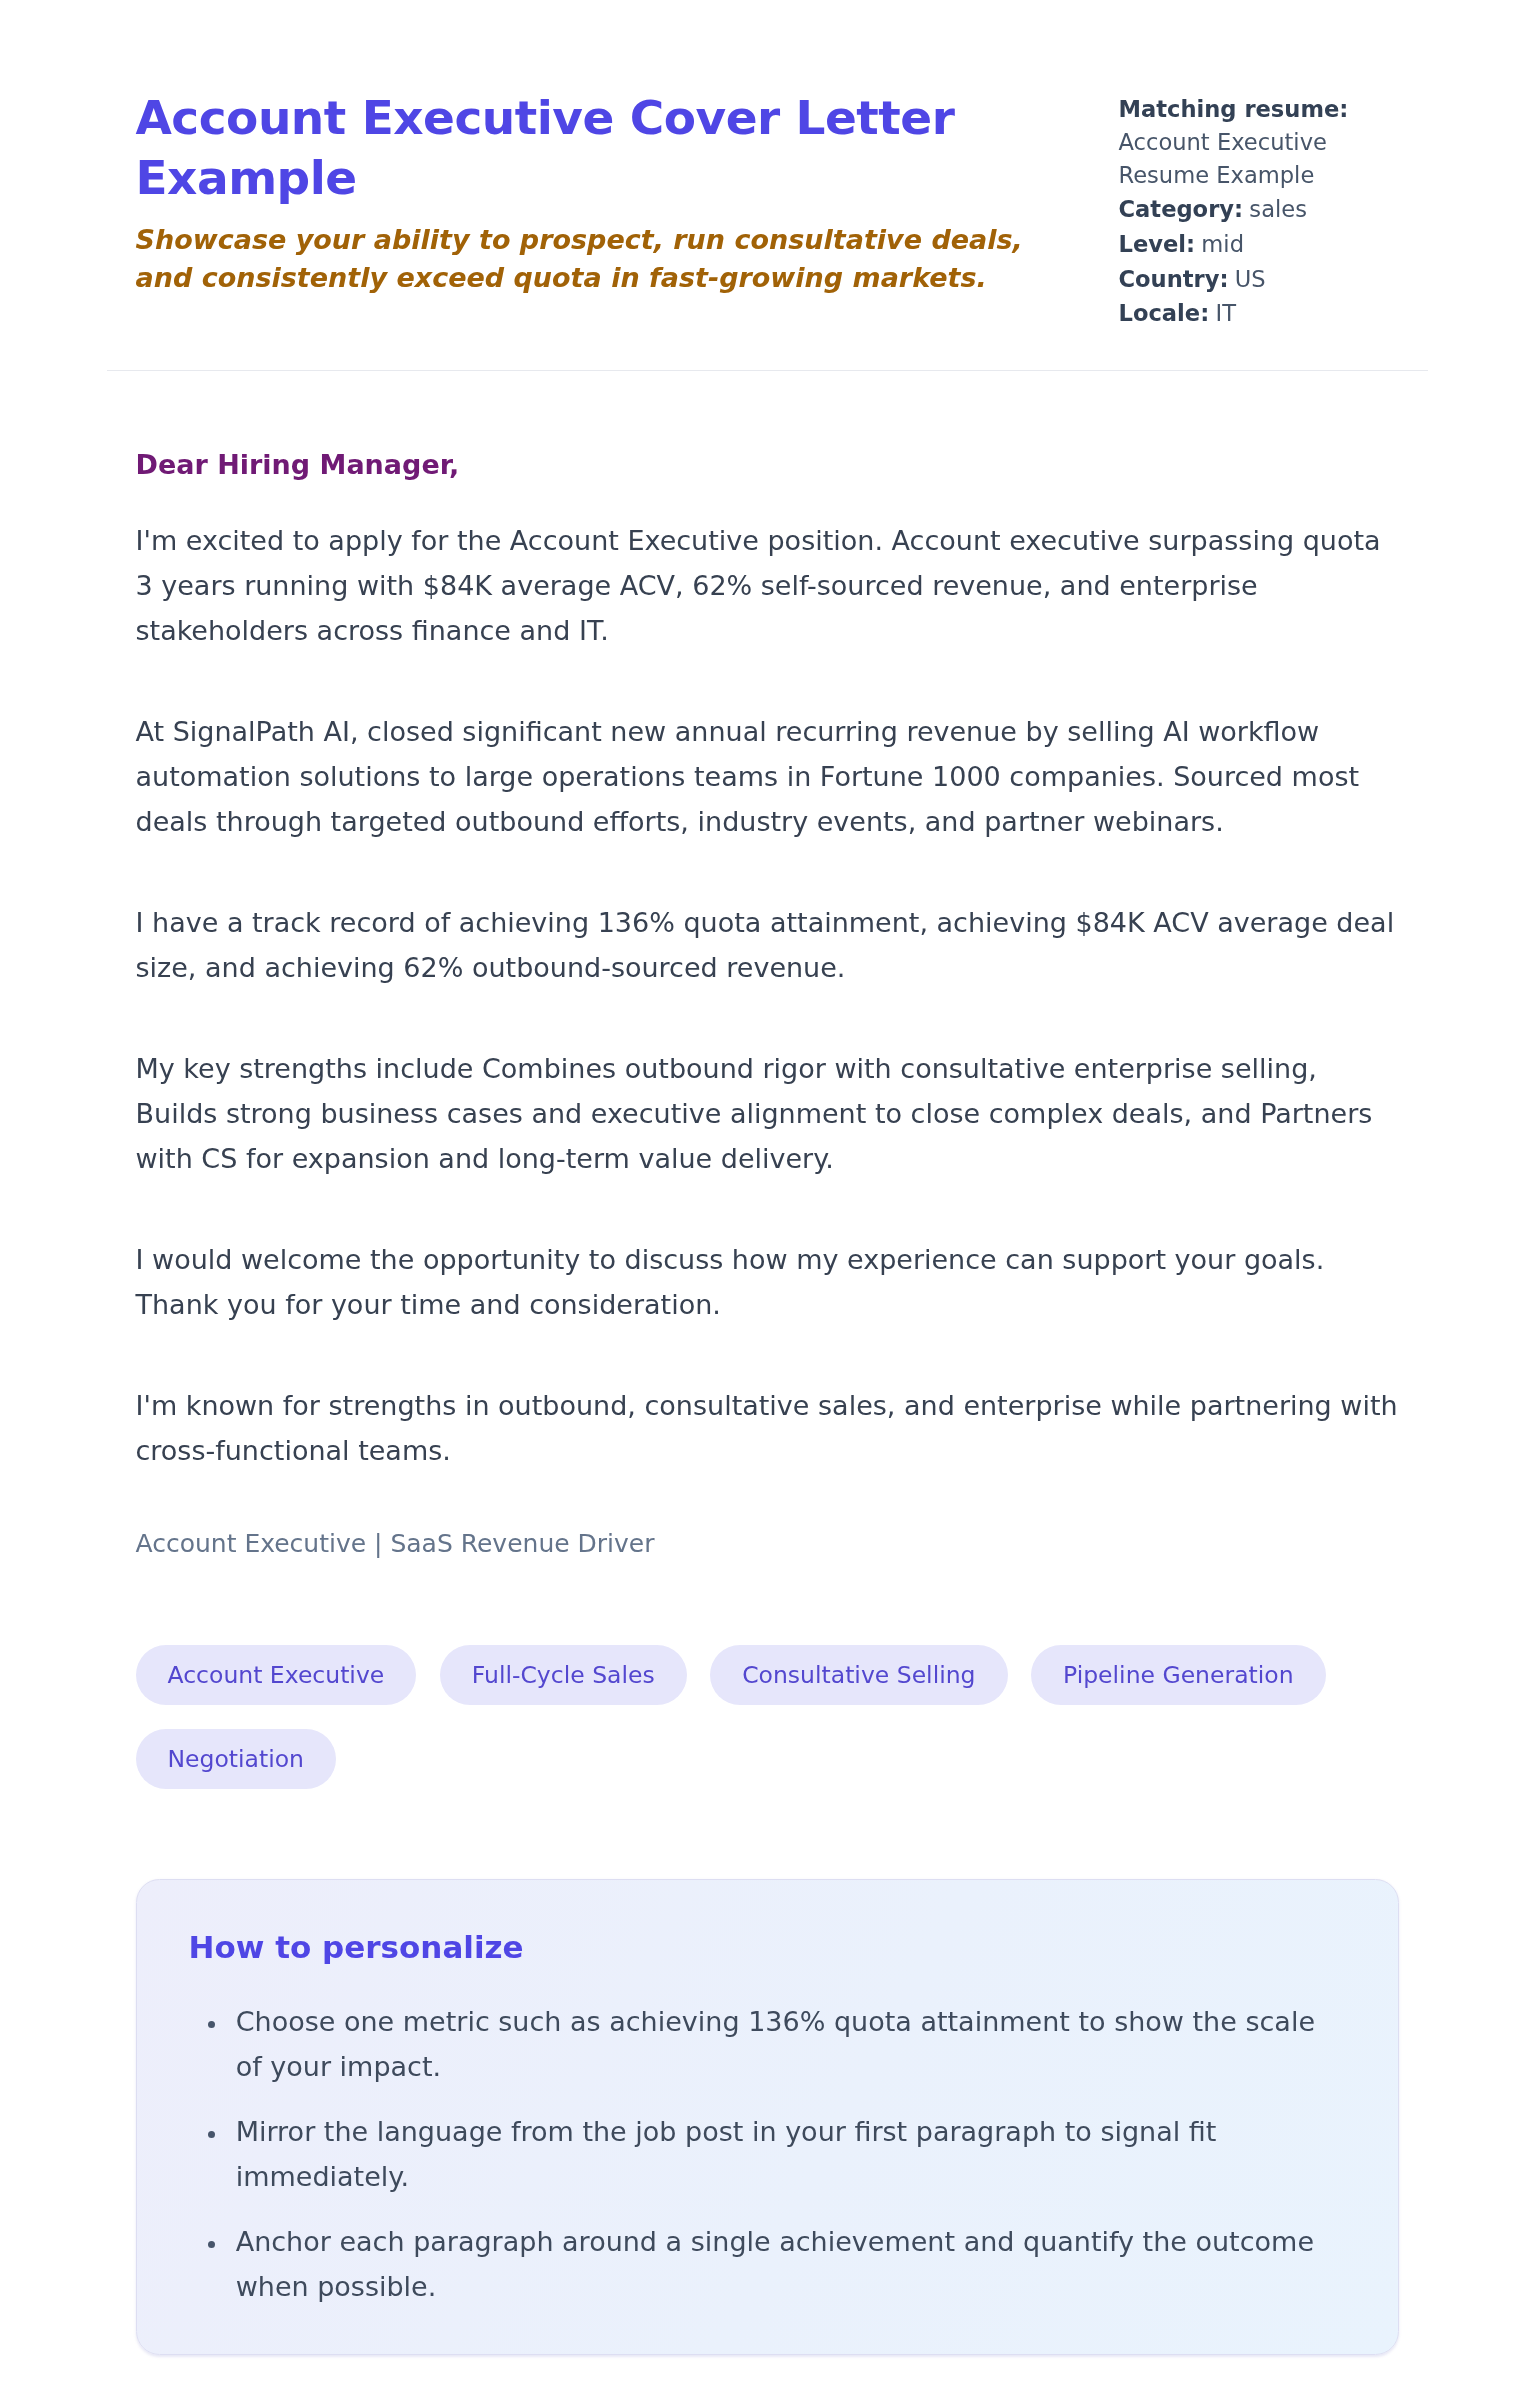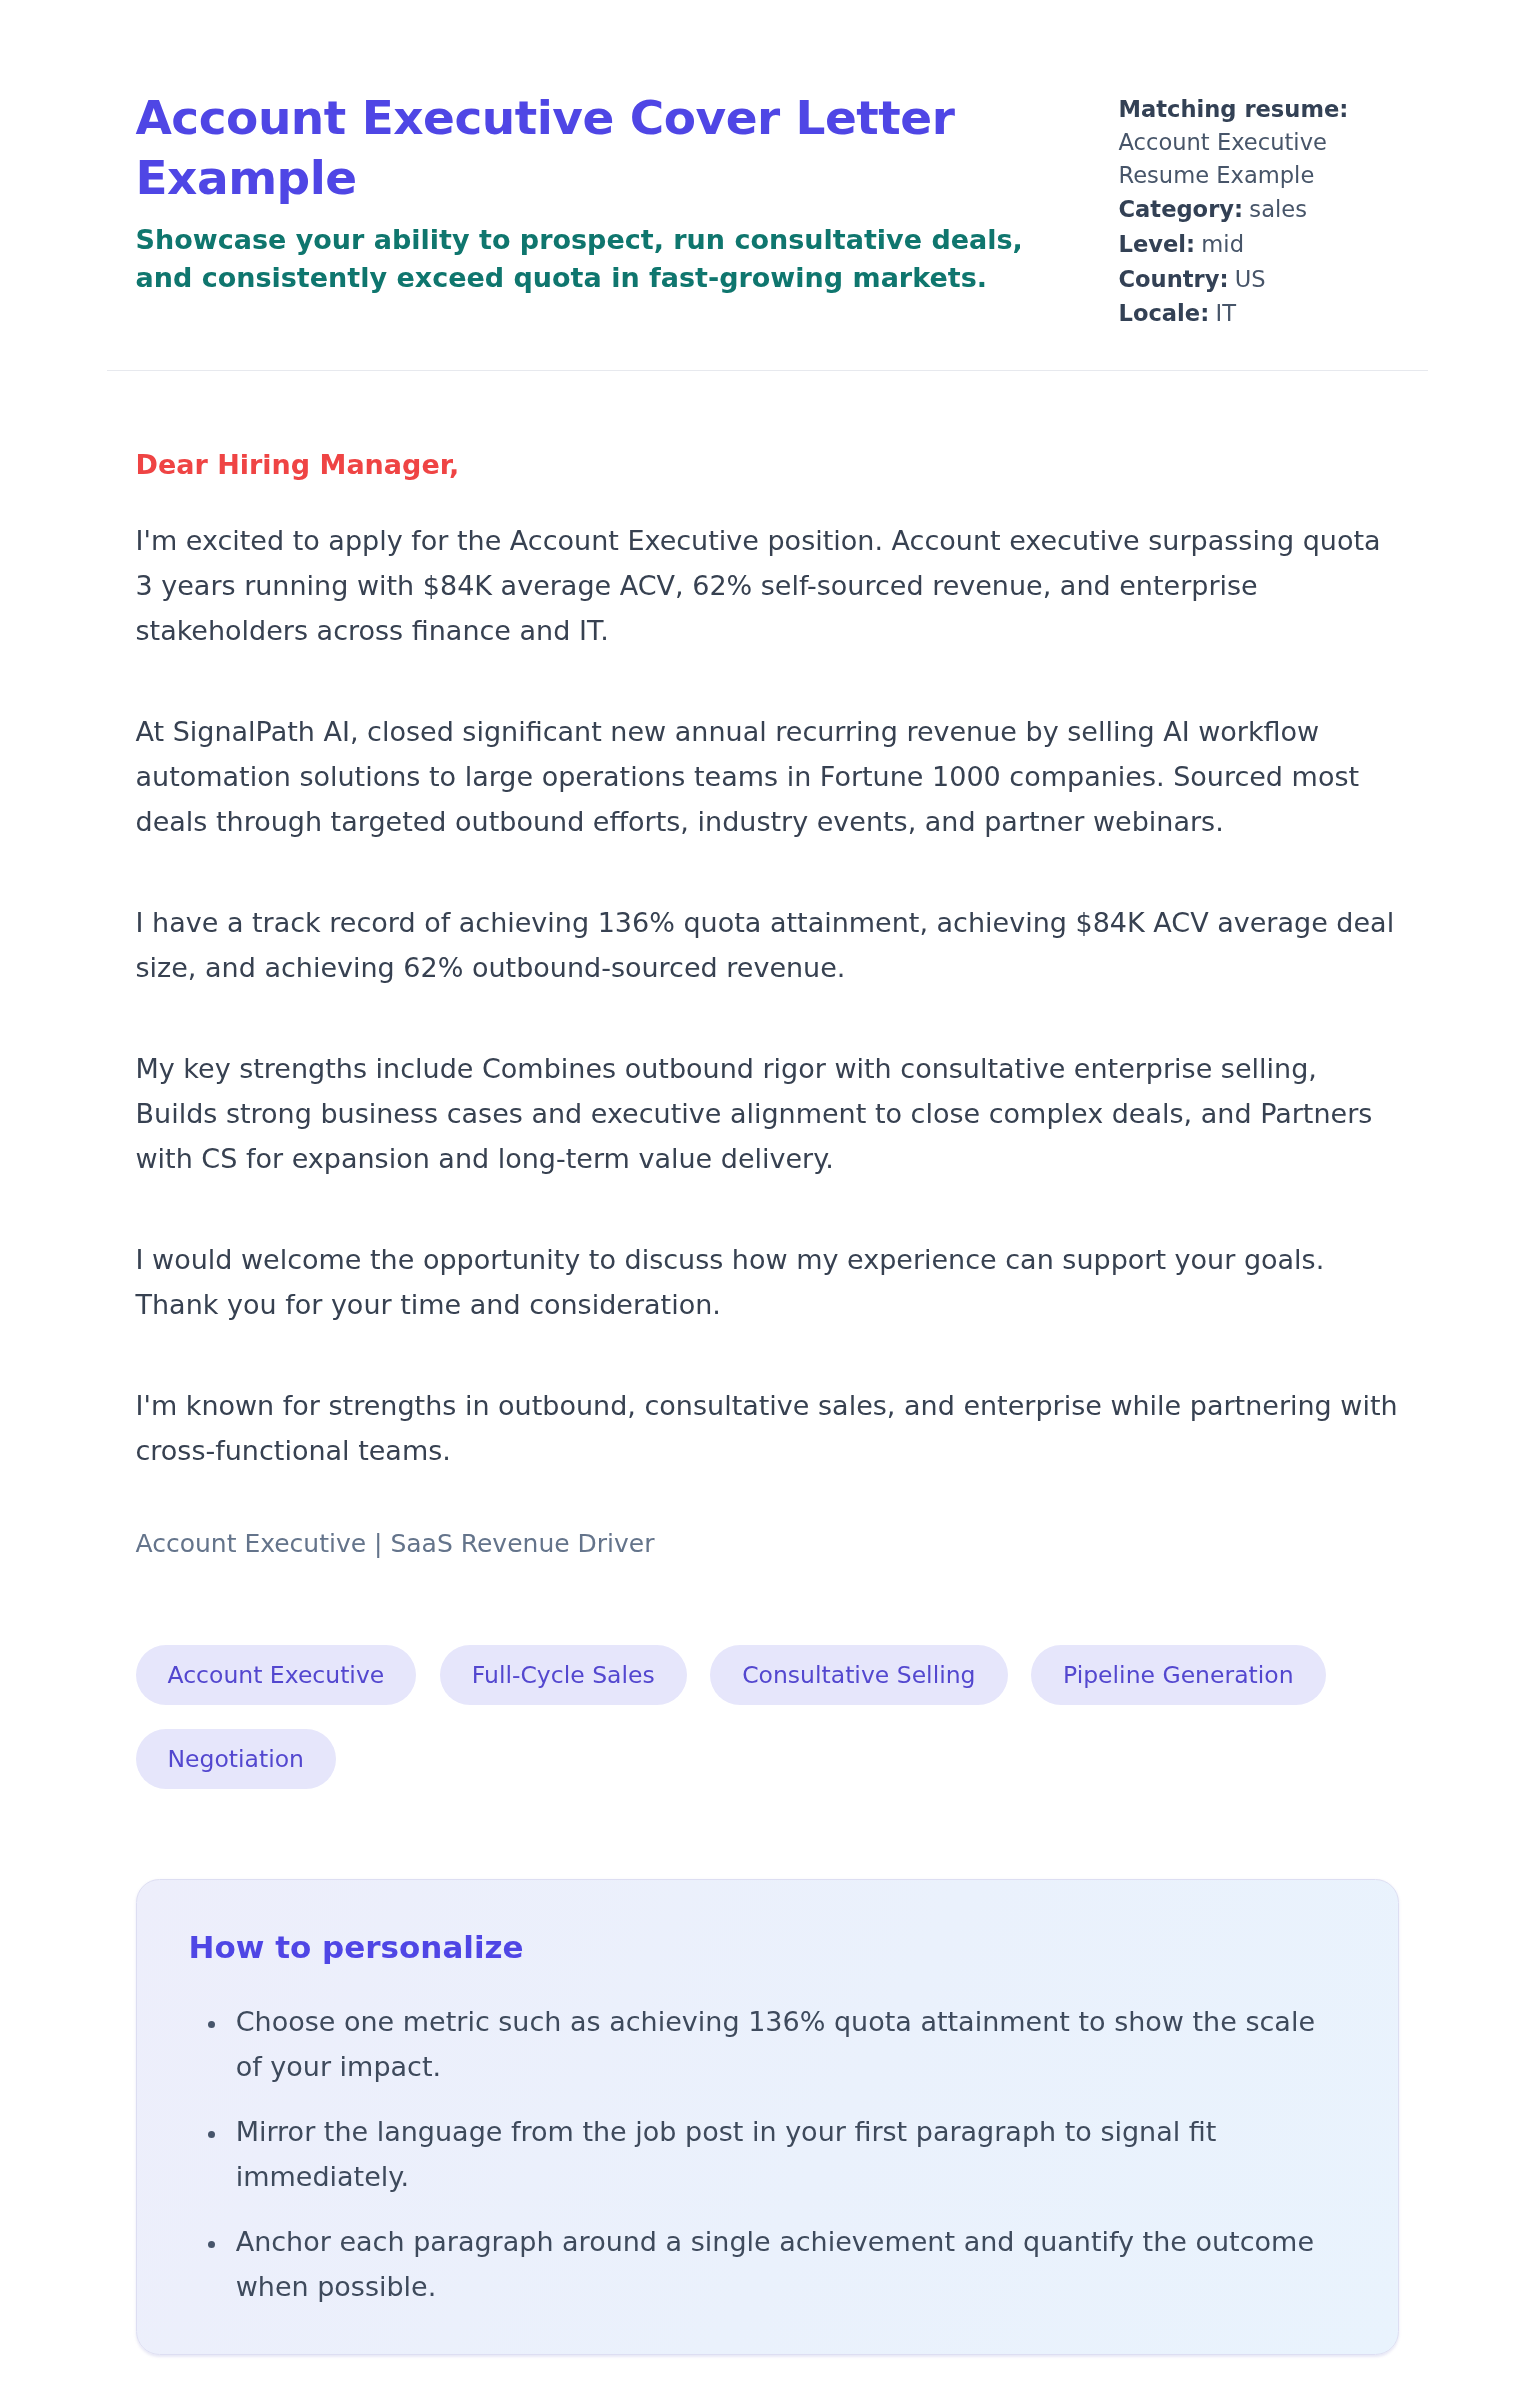--- a/index.html
+++ b/index.html
@@ -31,22 +31,23 @@
     line-height: 1.28;
     font-weight: 700;
     color: #4f46e5;
     letter-spacing: -0.5px;
   }
   .subtitle {
     margin: 0;
     font-size: 27px;
     line-height: 1.4;
     font-weight: 700;
-    color: #0f766e;
+    color: #a16207;
     max-width: 920px;
+    font-style: italic;
   }
   .meta {
     flex-shrink: 0;
     width: 280px;
     text-align: left;
     font-size: 22.6px;
     line-height: 1.45;
     color: #475569;
     padding-top: 5.4px;
   }
@@ -58,21 +59,21 @@
     text-decoration: none;
     margin-bottom: 1.8px;
   }
   .meta-row { margin-top: 1.8px; }
   
   .letter { padding: 0 29px; }
   .salutation {
     margin: 78px 0 38px 0;
     font-size: 27px;
     font-weight: 700;
-    color: #ef4444;
+    color: #701a75;
   }
   p.para {
     margin: 0 0 56px 0;
     font-size: 27px;
     line-height: 45px;
     color: #374151;
     max-width: 1263px;
   }
   .sig-name {
     margin: 85px 0 0 0;

